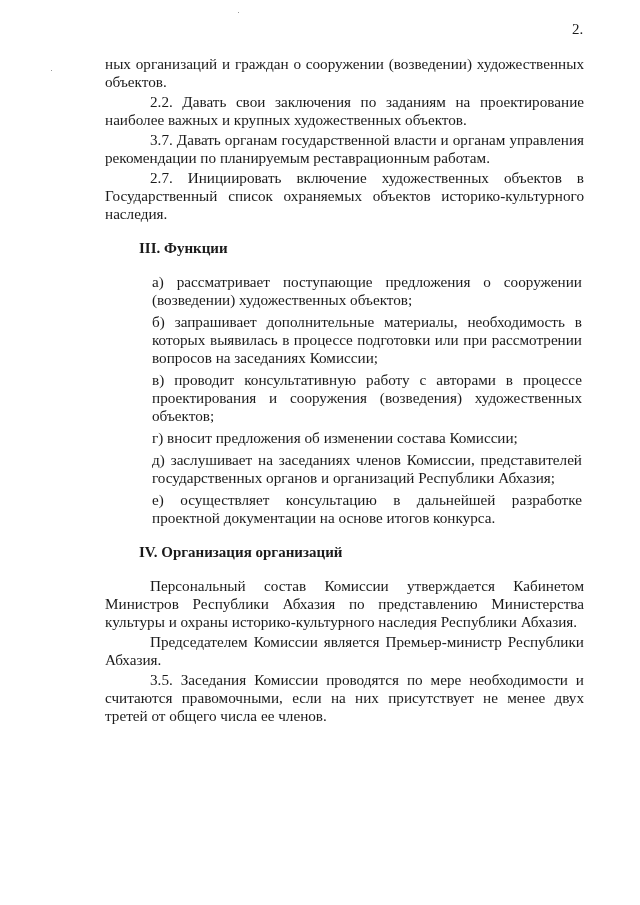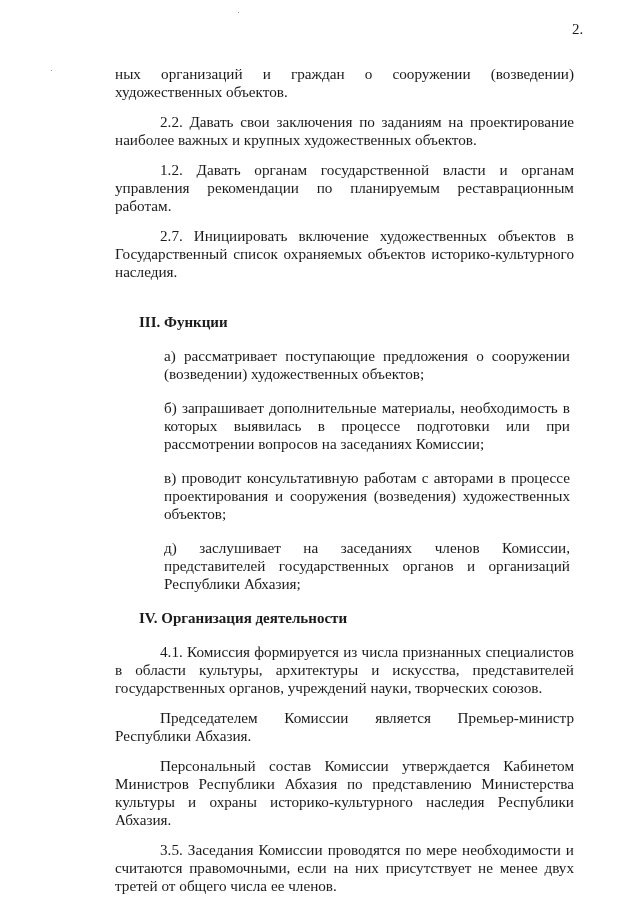--- a/index.html
+++ b/index.html
@@ -10,53 +10,54 @@
   }
   .page-number {
     position: absolute; top: 20px; left: 572px;
     font-size: 15px; line-height: 18px;
   }
   .speck { position: absolute; width: 1px; height: 1px; background: #999; }
   .content {
     position: absolute; left: 103px; top: 53px; width: 483px;
     font-size: 15.2px; line-height: 18px;
   }
-  .para { margin: 12px; text-align: justify; text-indent: 45px; }
+  .para { margin: 2px; text-align: justify; text-indent: 45px; }
   .para.noindent { text-indent: 0; }
   .heading {
     margin: 16px 0 16px 0; padding-left: 36px;
     font-weight: bold; font-size: 15px; line-height: 18px;
   }
   .list { margin: 0; padding: 0 0 0 45px; list-style: none; }
-  .list-item { margin: 16px; text-align: justify; }
+  .list-item { margin: 4px; text-align: justify; }
 </style>
 </head>
 <body>
 
 <div class="speck" style="left:51px; top:70px;"></div>
 <div class="speck" style="left:238px; top:12px;"></div>
 
 <div class="page-number">2.</div>
 
 <div class="content">
 
   <p class="para noindent">ных организаций и граждан о сооружении (возведении) художественных объектов.</p>
   <p class="para">2.2. Давать свои заключения по заданиям на проектирование наиболее важных и крупных художественных объектов.</p>
-  <p class="para">1.2. Давать органам государственной власти и органам управления рекомендации по планируемым реставрационным работам.</p>
+  <p class="para">3.7. Давать органам государственной власти и органам управления рекомендации по планируемым реставрационным работам.</p>
   <p class="para">2.7. Инициировать включение художественных объектов в Государственный список охраняемых объектов историко-культурного наследия.</p>
 
-  <h2 class="heading" style="margin-top:32px;">III. Функции</h2>
+  <h2 class="heading" style="margin-top:16px;">III. Функции</h2>
 
   <ul class="list">
     <li class="list-item">а) рассматривает поступающие предложения о сооружении (возведении) художественных объектов;</li>
     <li class="list-item">б) запрашивает дополнительные материалы, необходимость в которых выявилась в процессе подготовки или при рассмотрении вопросов на заседаниях Комиссии;</li>
-    <li class="list-item">в) проводит консультативную работам с авторами в процессе проектирования и сооружения (возведения) художественных объектов;</li>
+    <li class="list-item">в) проводит консультативную работу с авторами в процессе проектирования и сооружения (возведения) художественных объектов;</li>
+    <li class="list-item">г) вносит предложения об изменении состава Комиссии;</li>
     <li class="list-item">д) заслушивает на заседаниях членов Комиссии, представителей государственных органов и организаций Республики Абхазия;</li>
+    <li class="list-item">е) осуществляет консультацию в дальнейшей разработке проектной документации на основе итогов конкурса.</li>
   </ul>
 
-  <h2 class="heading">IV. Организация деятельности</h2>
+  <h2 class="heading">IV. Организация организаций</h2>
 
-  <p class="para">4.1. Комиссия формируется из числа признанных специалистов в области культуры, архитектуры и искусства, представителей государственных органов, учреждений науки, творческих союзов.</p>
+  <p class="para">Персональный состав Комиссии утверждается Кабинетом Министров Республики Абхазия по представлению Министерства культуры и охраны историко-культурного наследия Республики Абхазия.</p>
   <p class="para">Председателем Комиссии является Премьер-министр Республики Абхазия.</p>
-  <p class="para">Персональный состав Комиссии утверждается Кабинетом Министров Республики Абхазия по представлению Министерства культуры и охраны историко-культурного наследия Республики Абхазия.</p>
   <p class="para">3.5. Заседания Комиссии проводятся по мере необходимости и считаются правомочными, если на них присутствует не менее двух третей от общего числа ее членов.</p>
 
 </div>
 
 </body></html>

